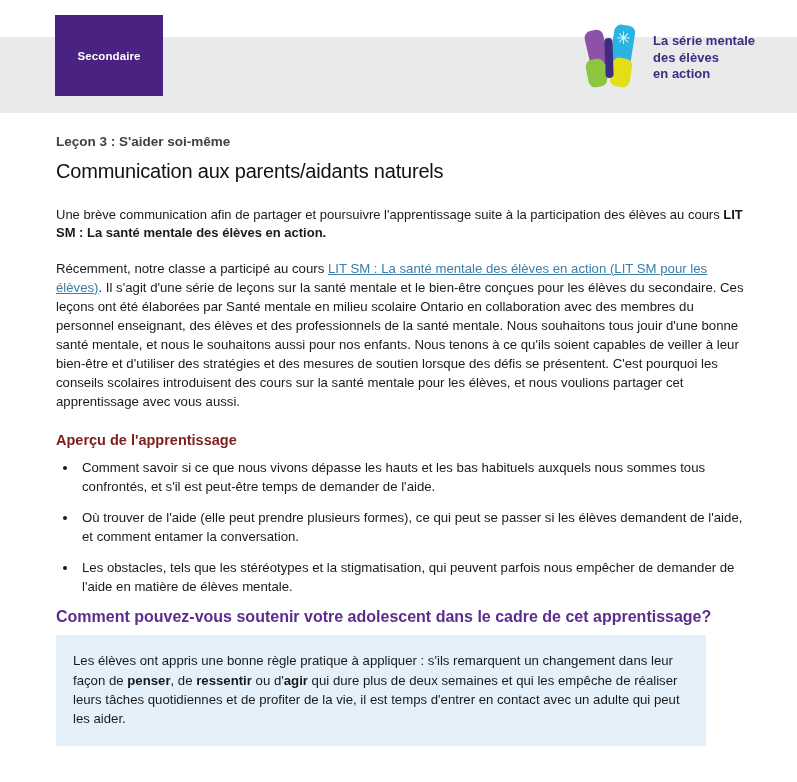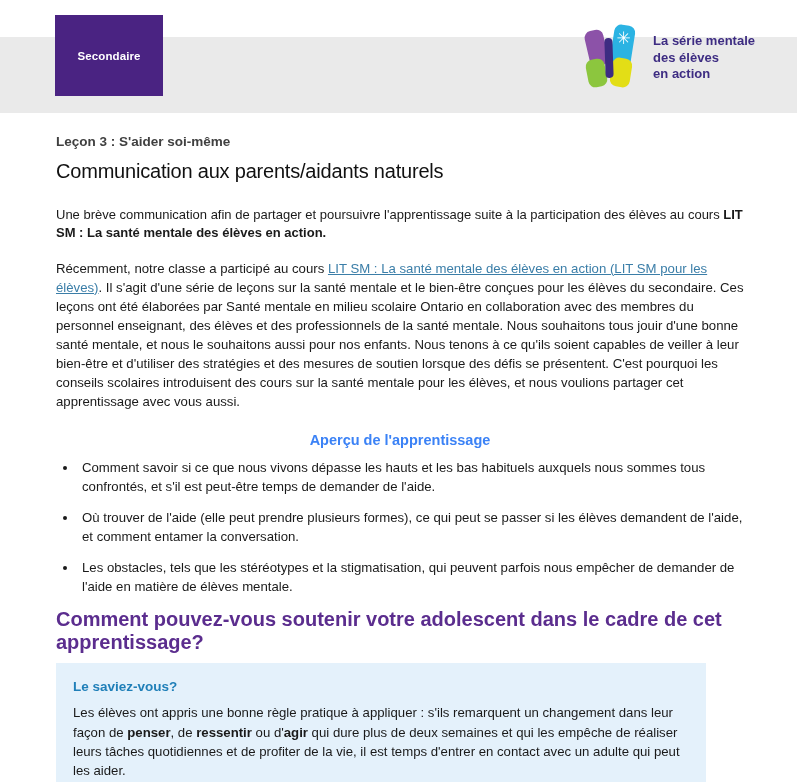--- a/index.html
+++ b/index.html
@@ -157,39 +157,38 @@
     line-height: 1.45;
     margin: 0 0 20px 0;
     text-align: left;
   }
   a.inline-link {
     color: #3b7ea8;
     text-decoration: underline;
   }
 
   h2.section-heading {
-    color: #3b82f6;
+    color: #7f1d1d;
     font-size: 14.5px;
     font-weight: bold;
     margin: 0 0 10px 0;
-    text-align: center;
   }
   ul.overview {
     margin: 0 0 8px 0;
     padding-left: 22px;
   }
   ul.overview li {
     font-size: 13.2px;
     line-height: 1.45;
     margin-bottom: 12px;
     padding-left: 4px;
   }
   h2.cta-heading {
     color: #5b2d8e;
-    font-size: 20px;
+    font-size: 16px;
     font-weight: bold;
     margin: 6px 0 9px 0;
   }
 
   .info-box {
     background: #e4f1fb;
     padding: 16px 17px 18px 17px;
     width: 650px;
     box-sizing: border-box;
   }
@@ -250,17 +249,16 @@
 
   <ul class="overview">
     <li>Comment savoir si ce que nous vivons dépasse les hauts et les bas habituels auxquels nous sommes tous confrontés, et s'il est peut-être temps de demander de l'aide.</li>
     <li>Où trouver de l'aide (elle peut prendre plusieurs formes), ce qui peut se passer si les élèves demandent de l'aide, et comment entamer la conversation.</li>
     <li>Les obstacles, tels que les stéréotypes et la stigmatisation, qui peuvent parfois nous empêcher de demander de l'aide en matière de élèves mentale.</li>
   </ul>
 
   <h2 class="cta-heading">Comment pouvez-vous soutenir votre adolescent dans le cadre de cet apprentissage?</h2>
 
   <div class="info-box">
-    <div class="info-box-title">Le saviez-vous?</div>
     <p><span>Les élèves ont appris une bonne règle pratique à appliquer : s'ils remarquent un changement dans leur façon de </span><b>penser</b><span>, de </span><b>ressentir</b><span> ou d'</span><b>agir</b><span> qui dure plus de deux semaines et qui les empêche de réaliser leurs tâches quotidiennes et de profiter de la vie, il est temps d'entrer en contact avec un adulte qui peut les aider.</span></p>
   </div>
 
 </div>
 
 </body></html>

